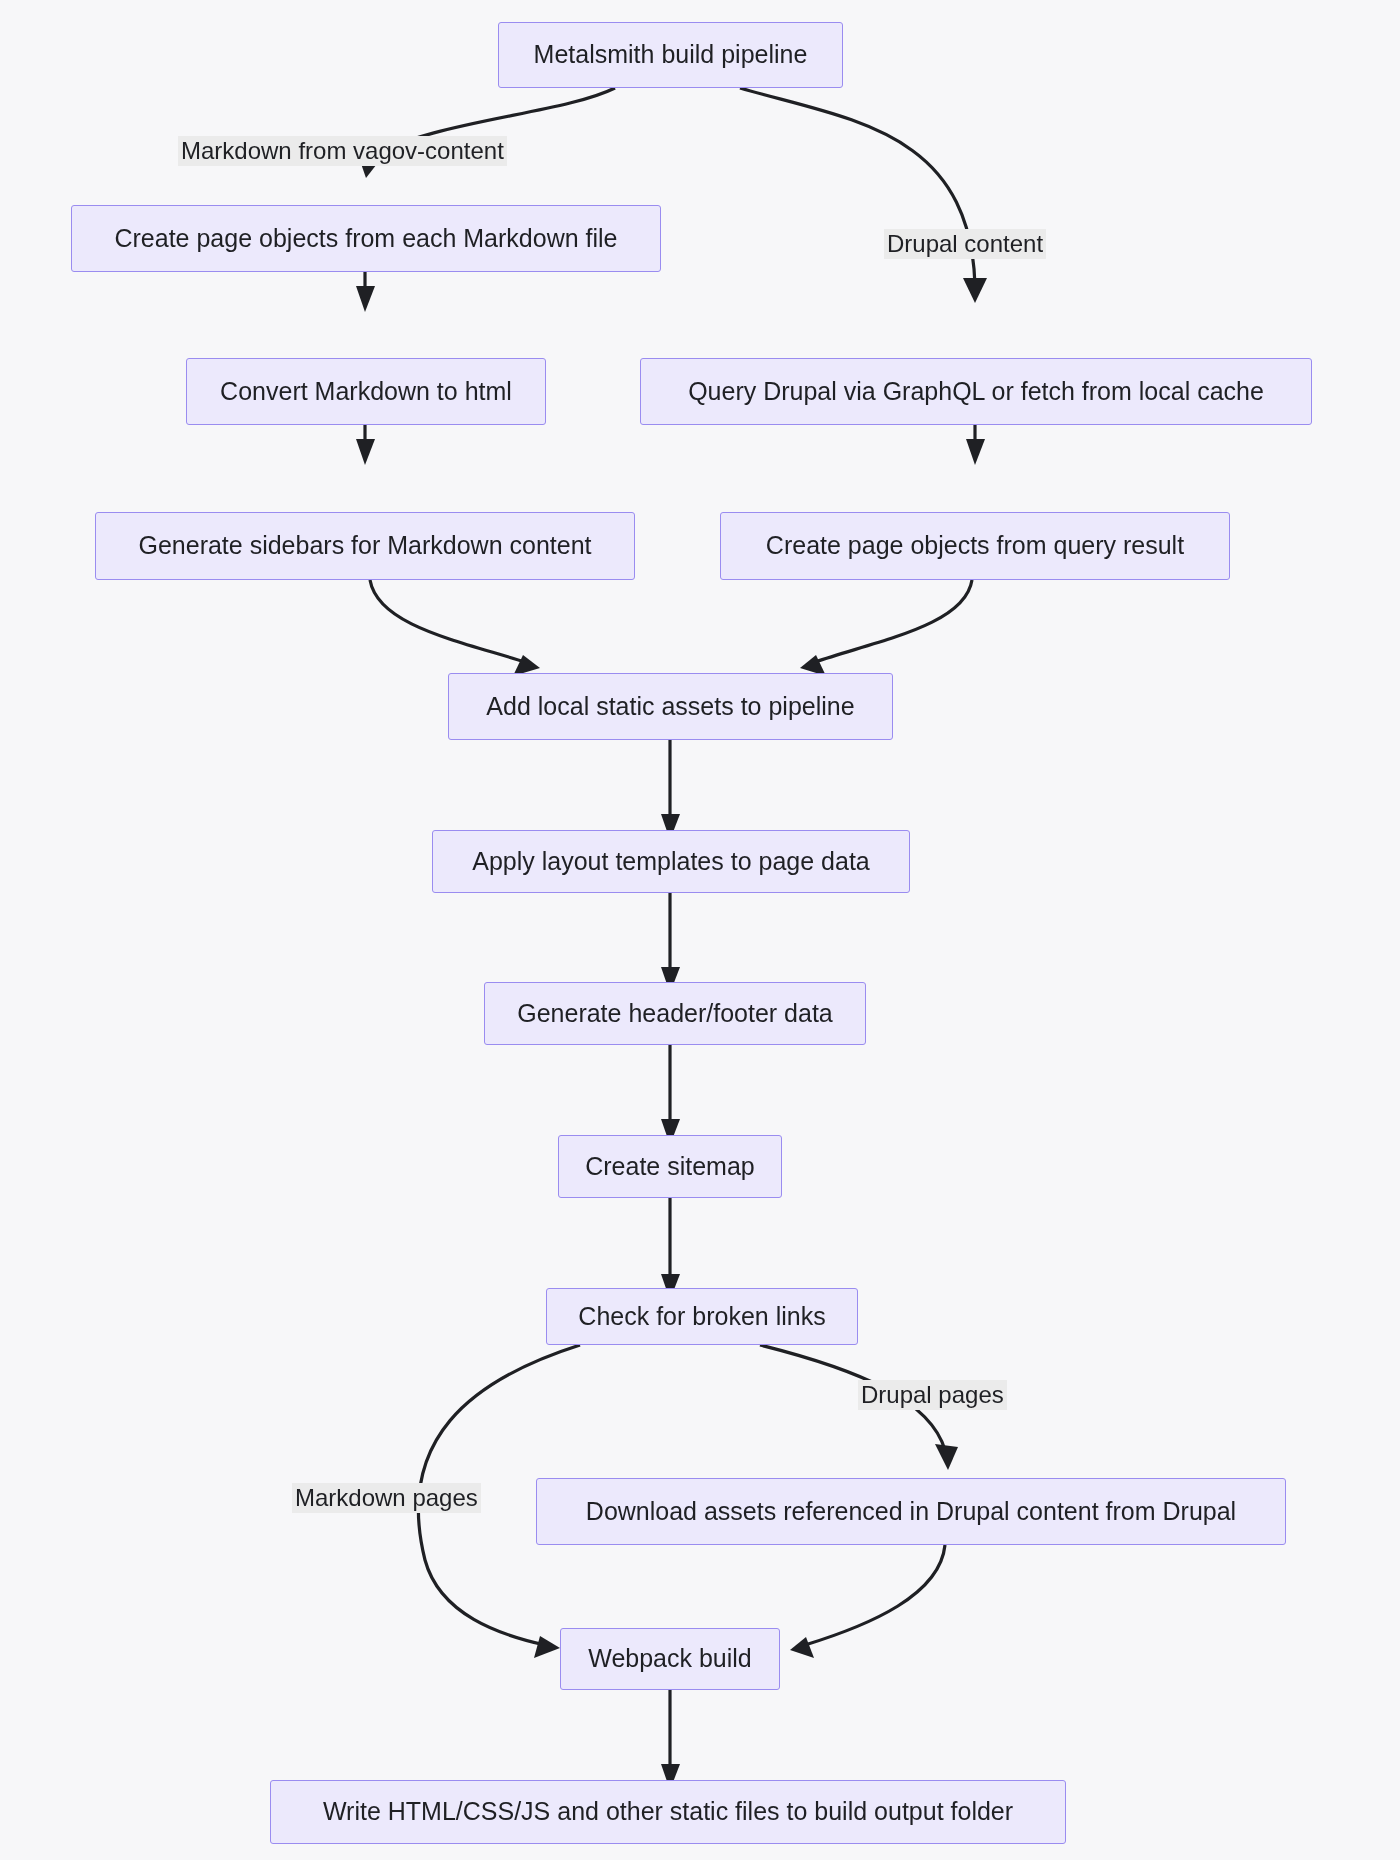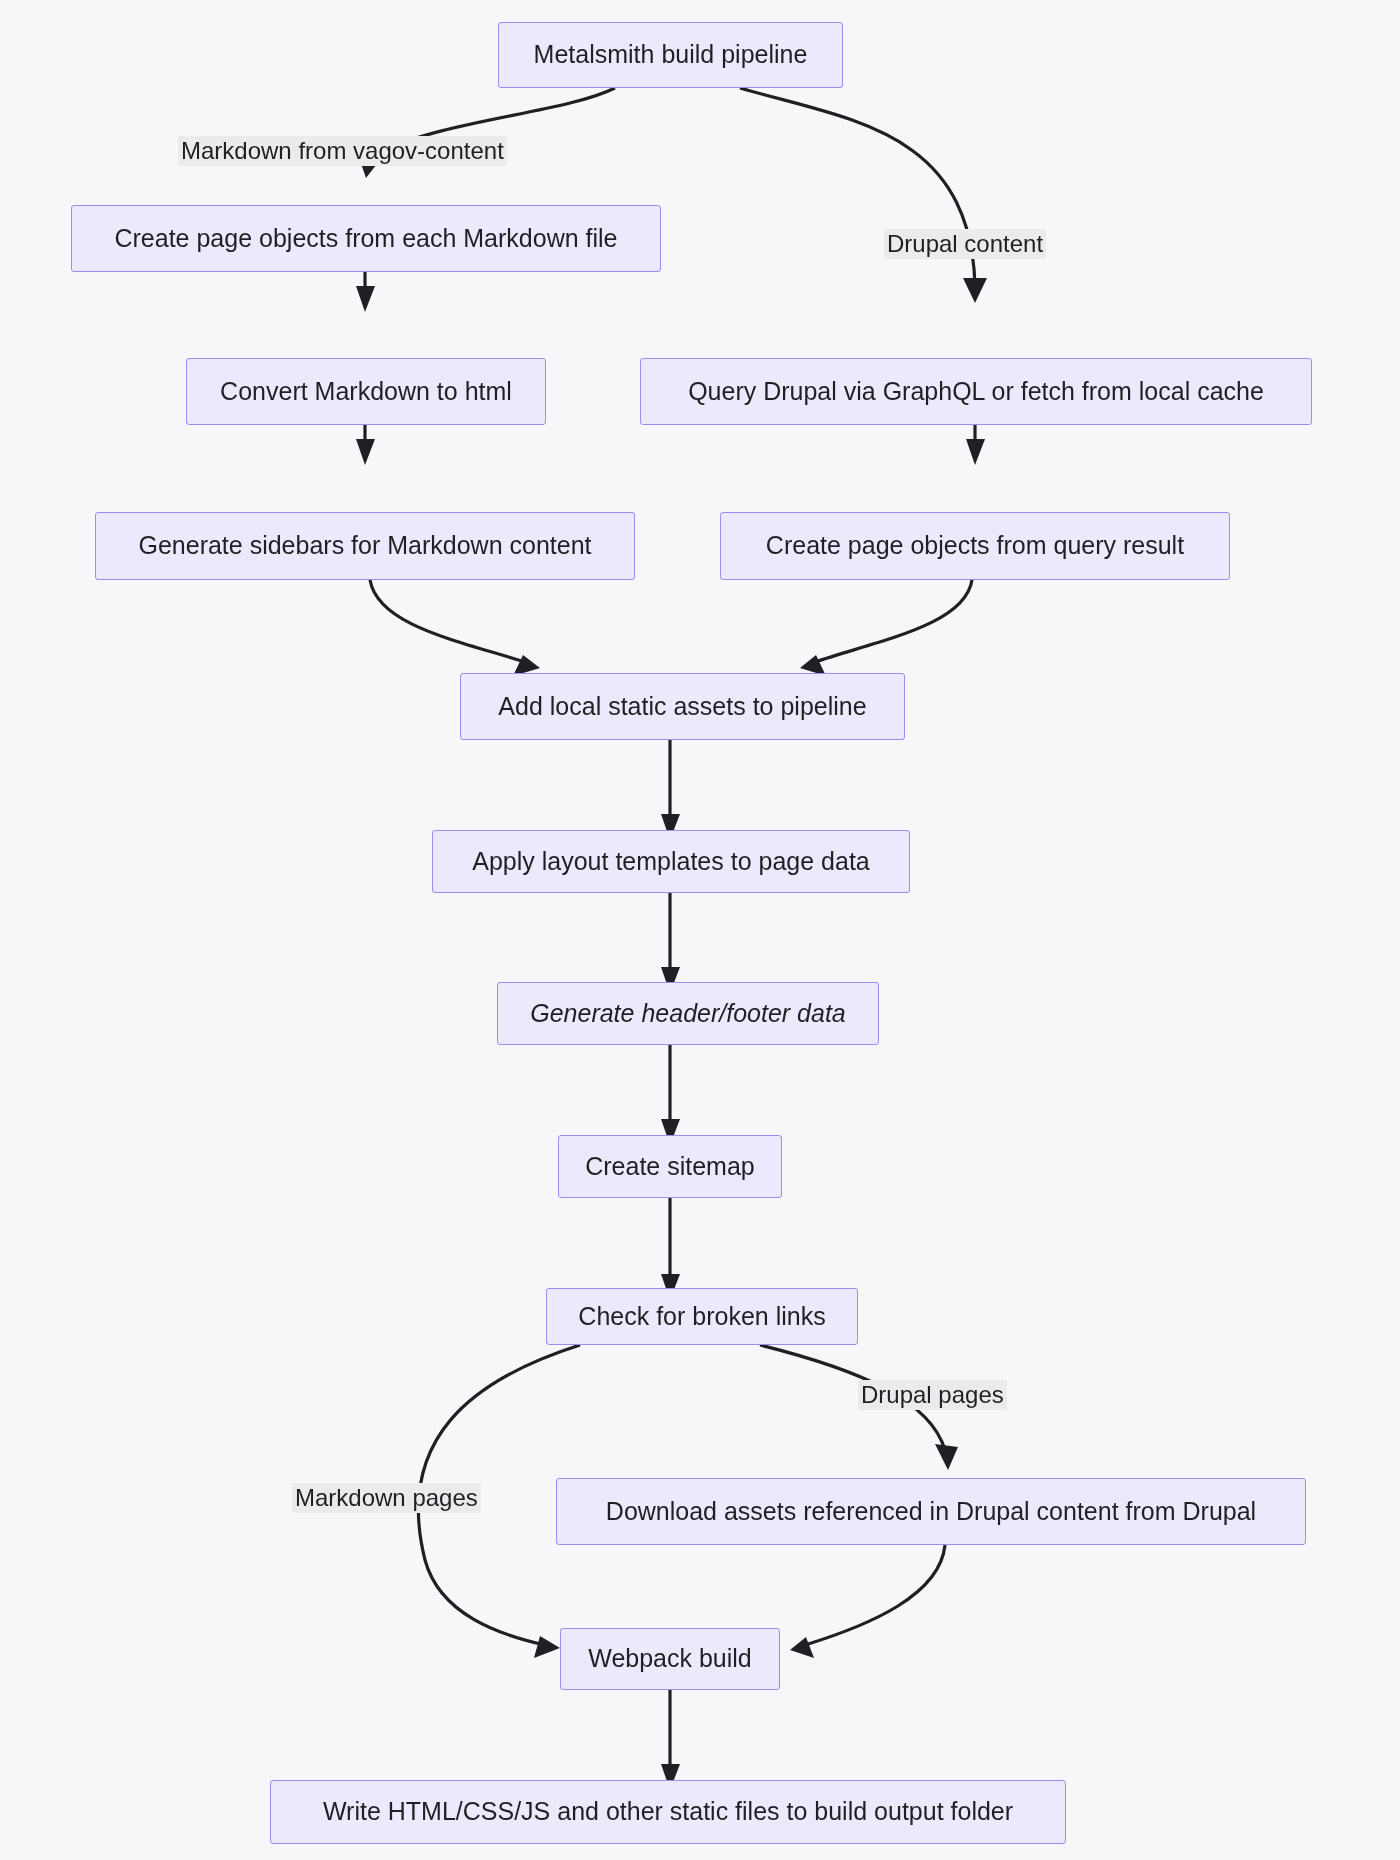--- a/index.html
+++ b/index.html
@@ -134,41 +134,41 @@
   </div>
 
   <div class="node" style="left:640px; top:358px; width:672px; height:67px;">
     <span>Query Drupal via GraphQL or fetch from local cache</span>
   </div>
 
   <div class="node" style="left:720px; top:512px; width:510px; height:68px;">
     <span>Create page objects from query result</span>
   </div>
 
-  <div class="node" style="left:460px; top:673px; width:445px; height:67px;text-align:center;">
+  <div class="node" style="left:448px; top:673px; width:445px; height:67px;text-align:center;">
     <span>Add local static assets to pipeline</span>
   </div>
 
   <div class="node" style="left:432px; top:830px; width:478px; height:63px;">
     <span>Apply layout templates to page data</span>
   </div>
 
-  <div class="node" style="left:497px; top:982px; width:382px; height:63px;font-style:italic;">
+  <div class="node" style="left:484px; top:982px; width:382px; height:63px;">
     <span>Generate header/footer data</span>
   </div>
 
   <div class="node" style="left:558px; top:1135px; width:224px; height:63px;">
     <span>Create sitemap</span>
   </div>
 
   <div class="node" style="left:514px; top:1288px; width:312px; height:57px;margin-left:32px;">
     <span>Check for broken links</span>
   </div>
 
-  <div class="node" style="left:556px; top:1478px; width:750px; height:67px;">
+  <div class="node" style="left:536px; top:1478px; width:750px; height:67px;">
     <span>Download assets referenced in Drupal content from Drupal</span>
   </div>
 
   <div class="node" style="left:560px; top:1628px; width:220px; height:62px;">
     <span>Webpack build</span>
   </div>
 
   <div class="node" style="left:270px; top:1780px; width:796px; height:64px;">
     <span>Write HTML/CSS/JS and other static files to build output folder</span>
   </div>

